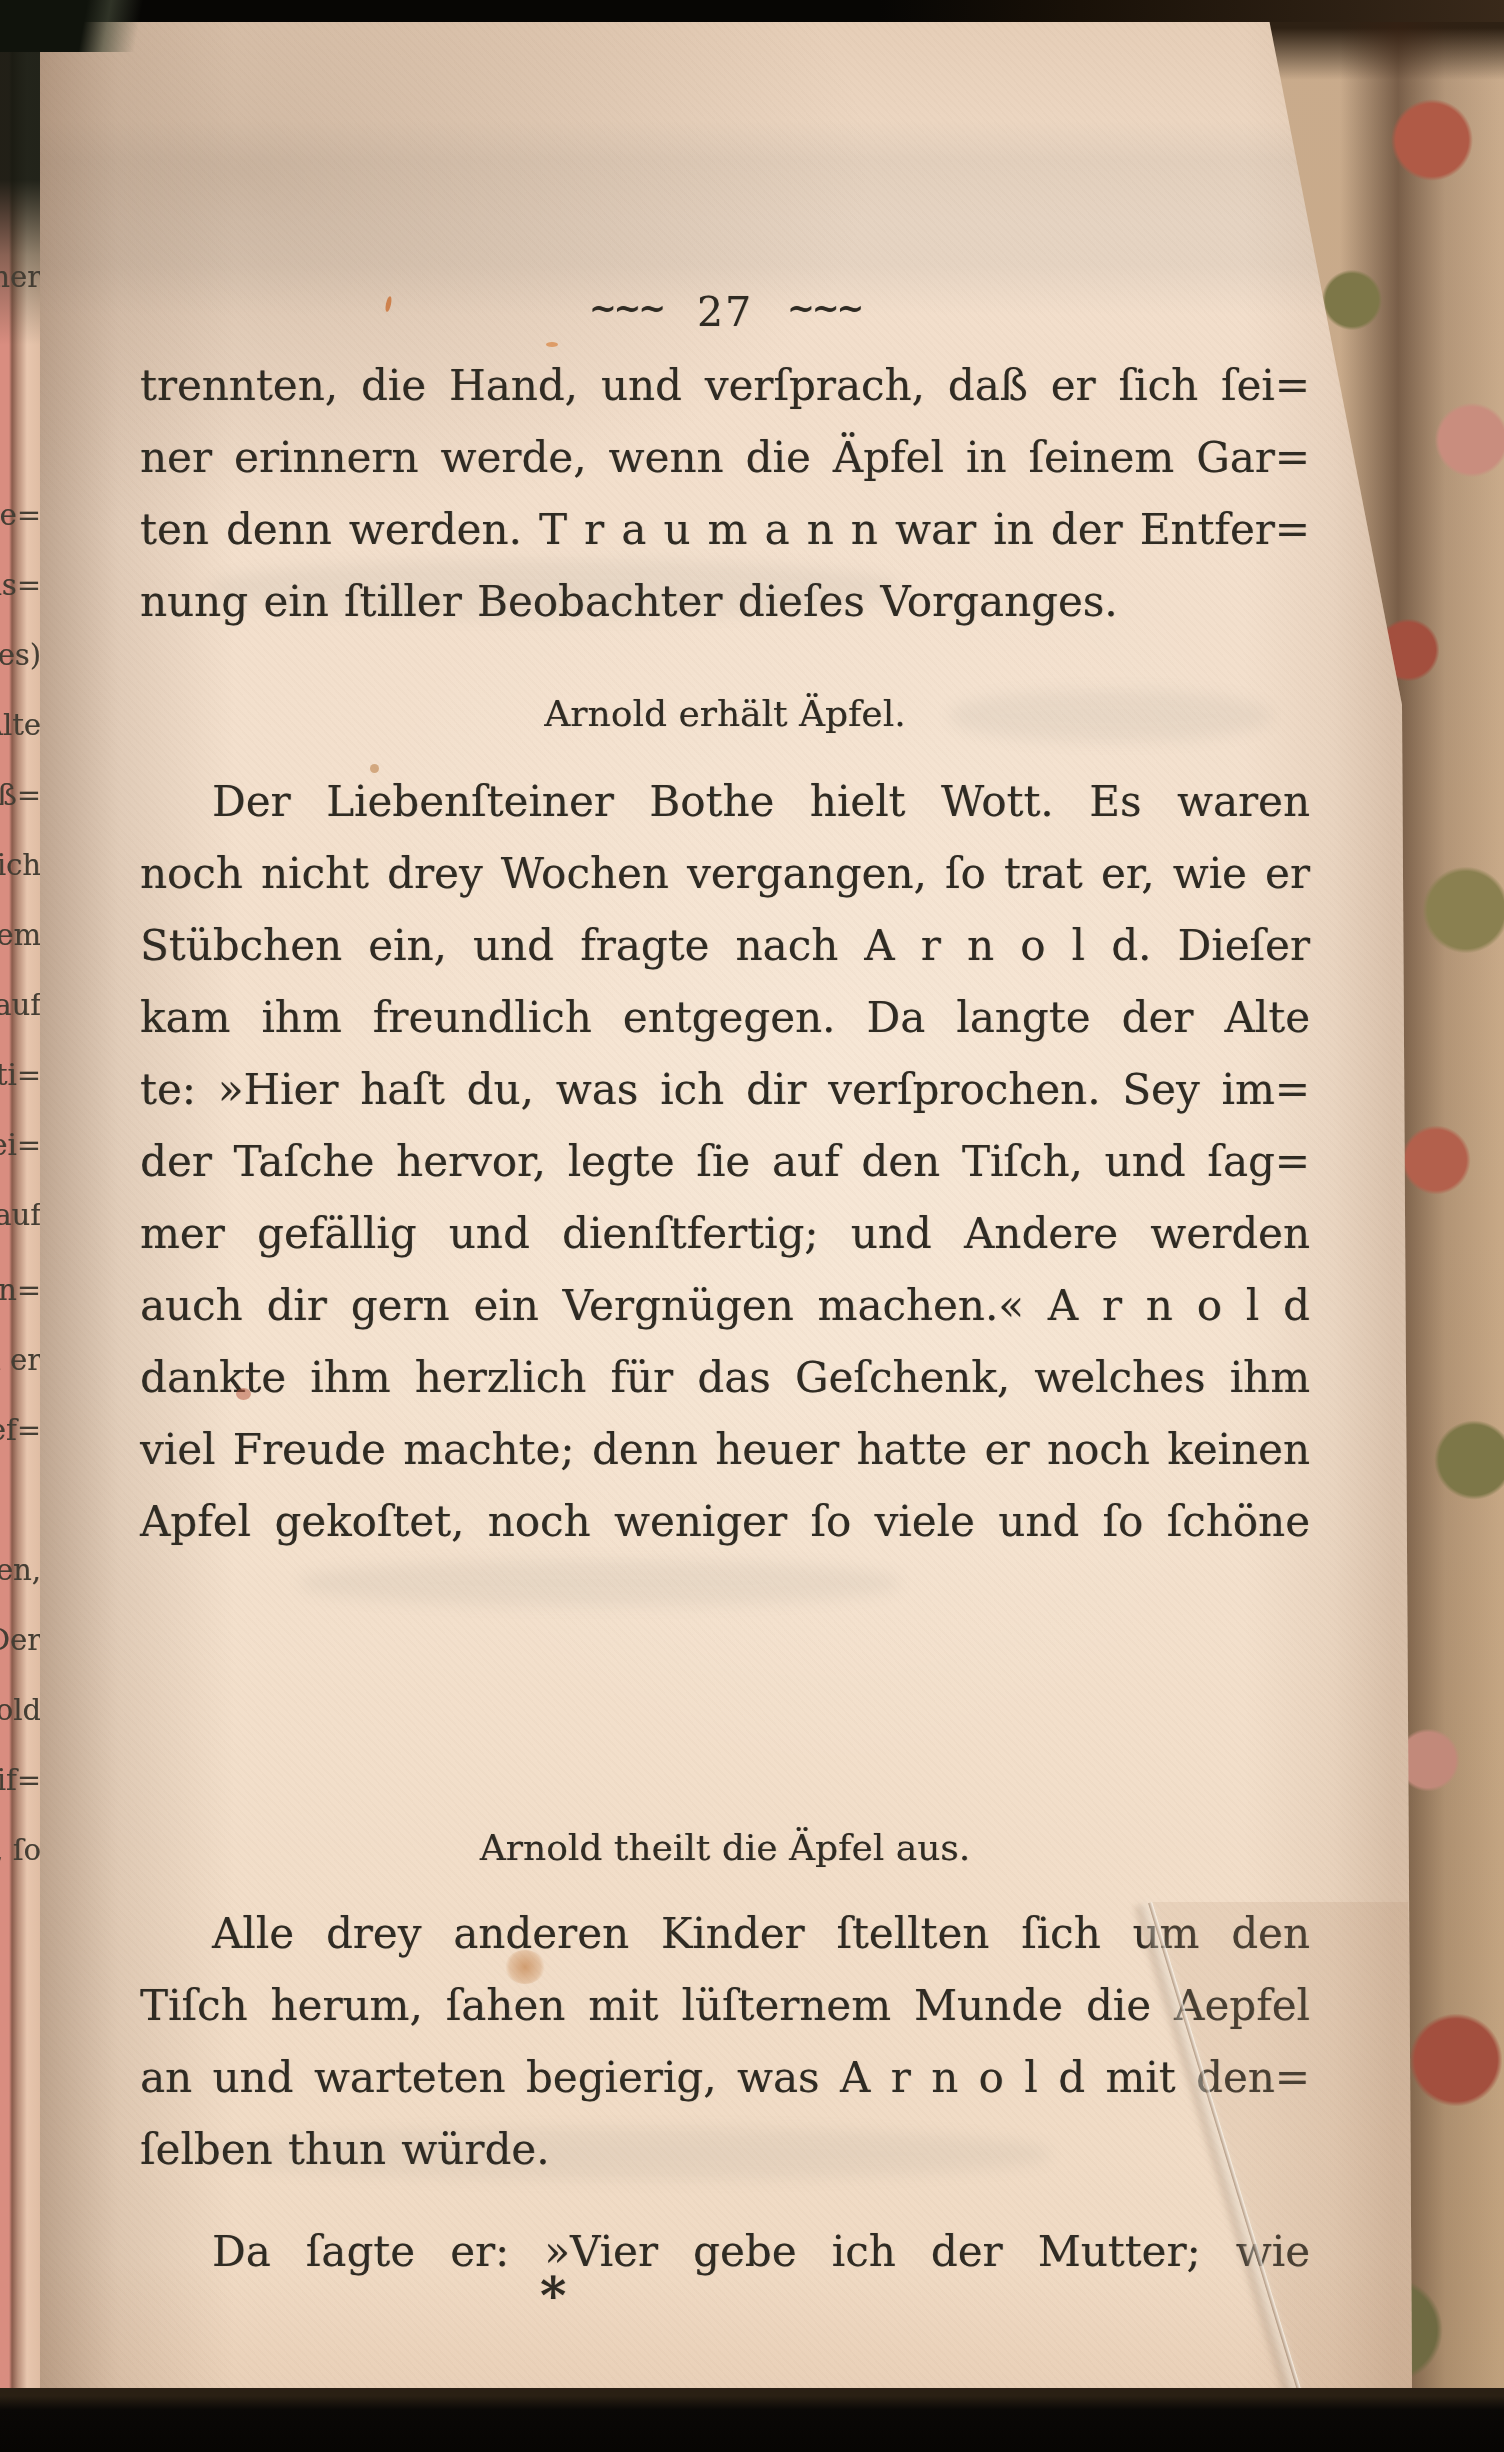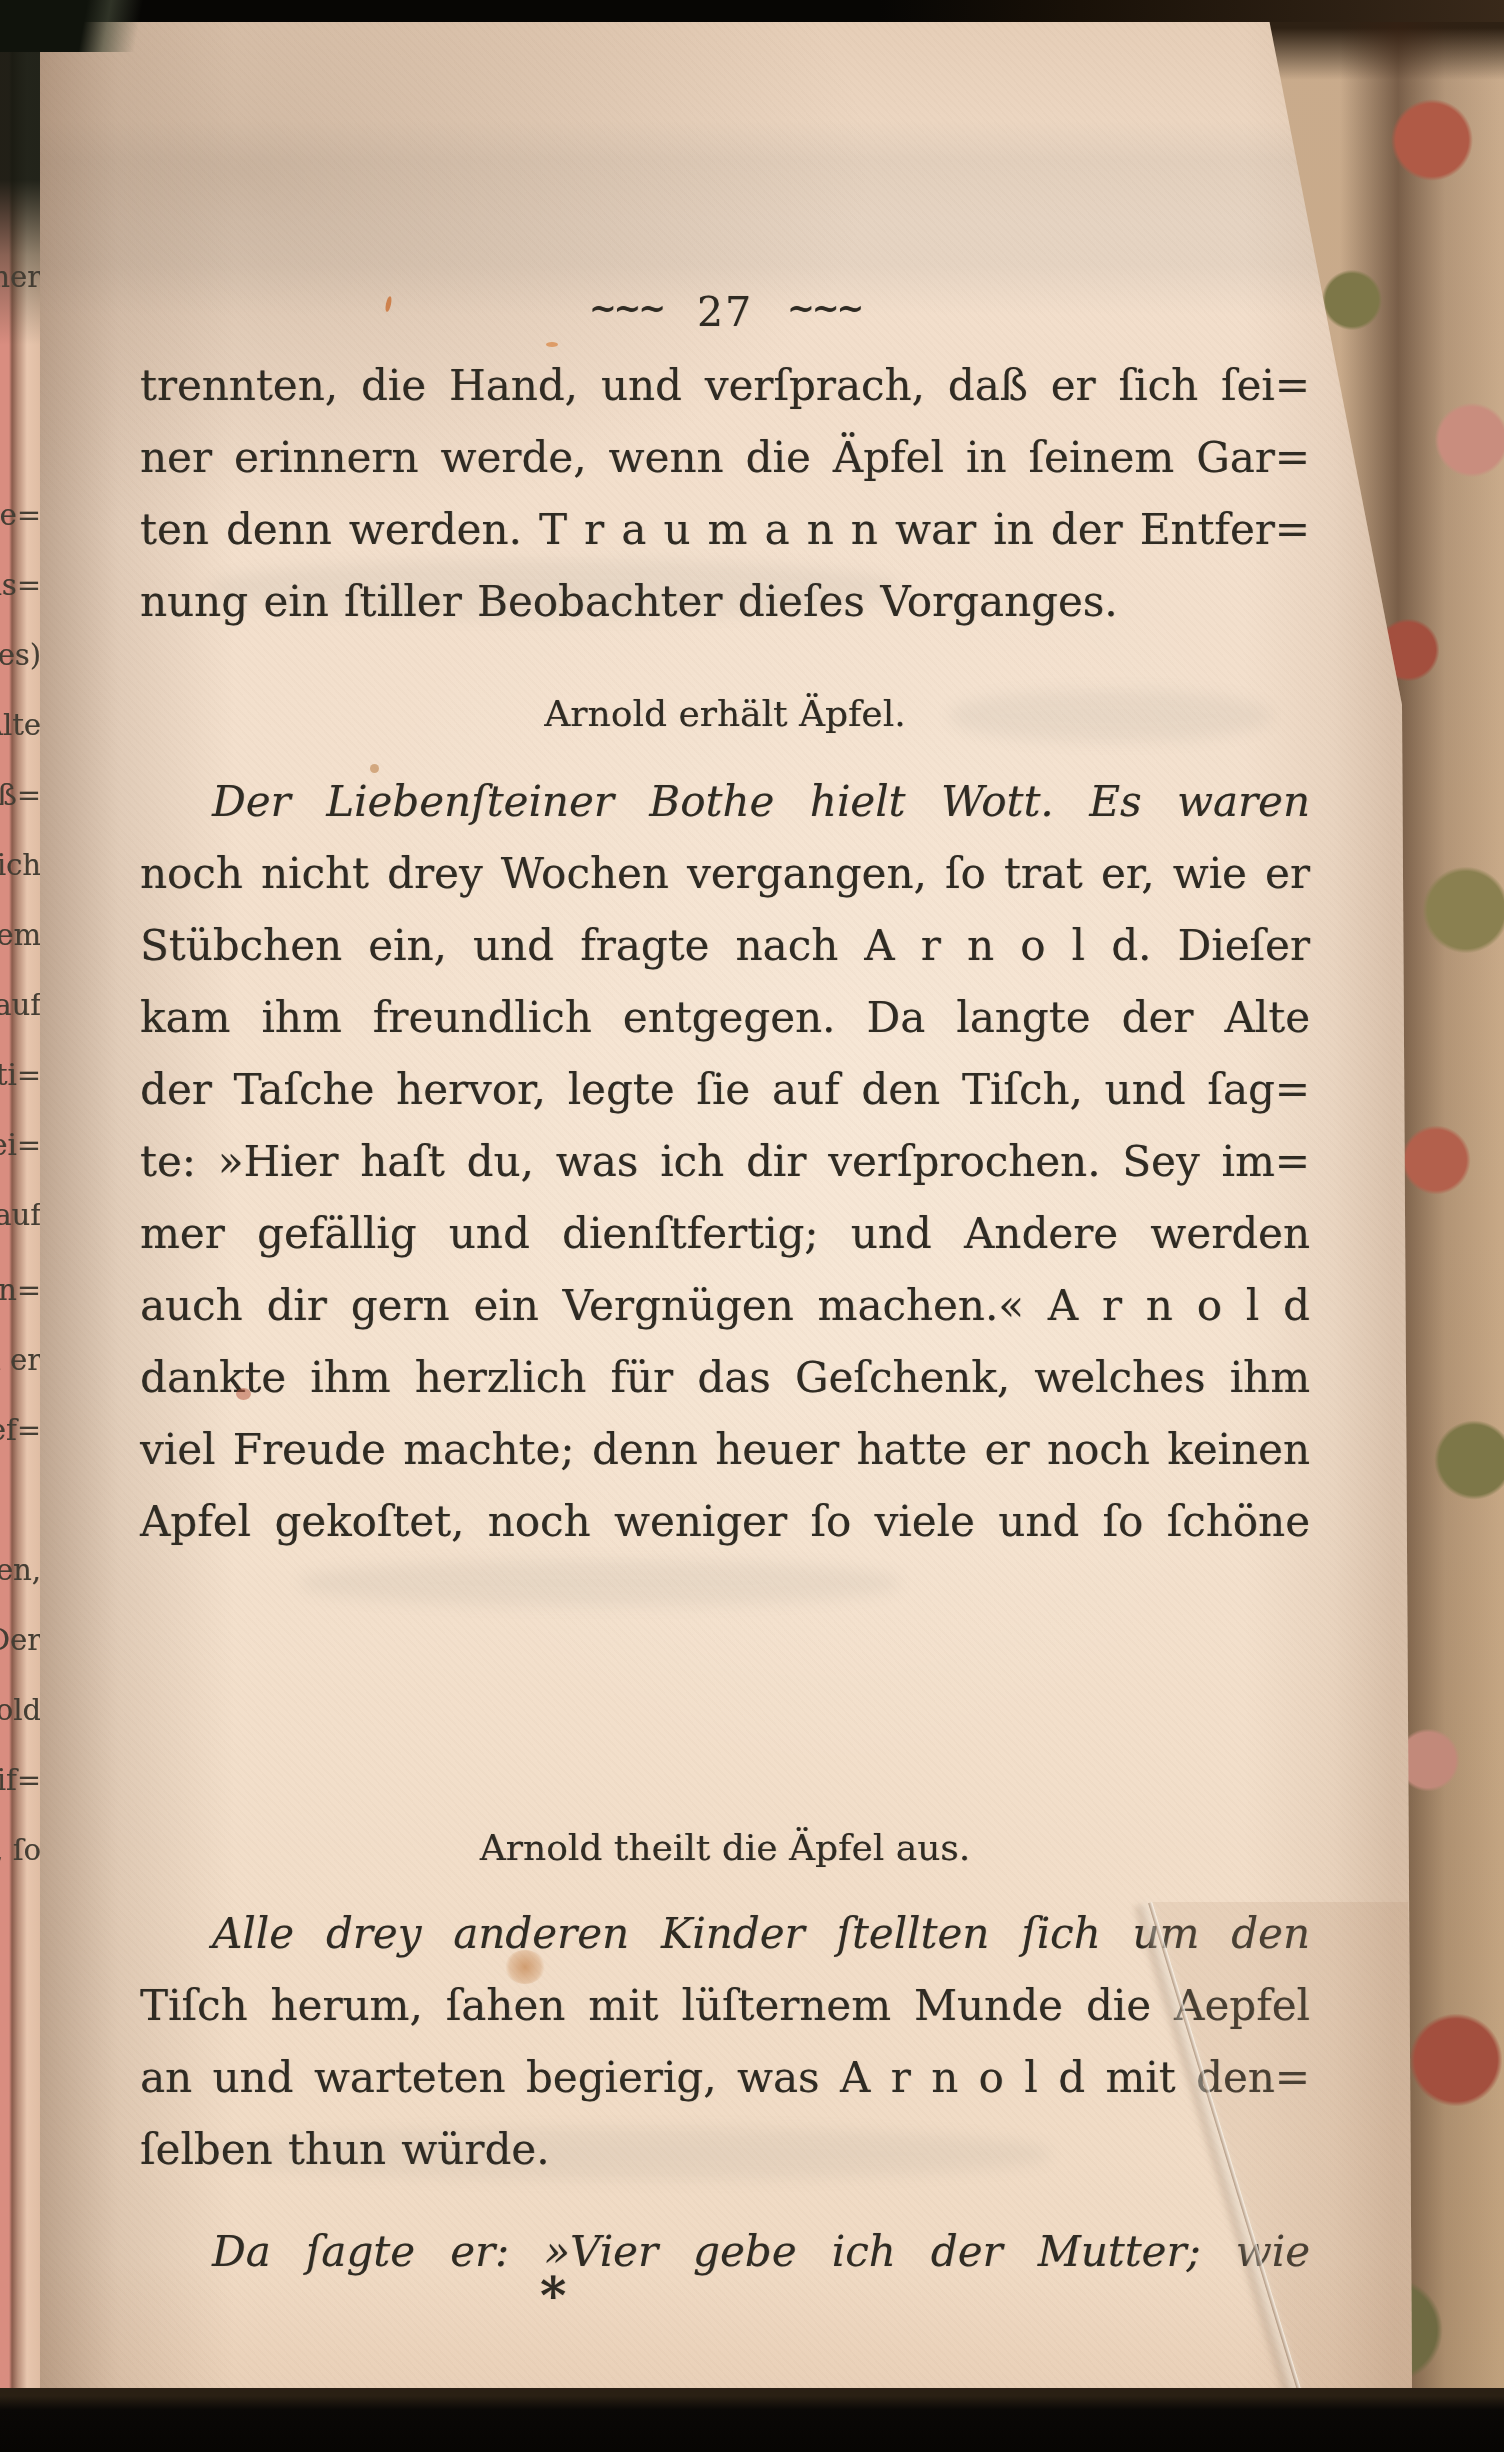--- a/index.html
+++ b/index.html
@@ -51,21 +51,21 @@
   #headerline{position:absolute;left:140px;top:288px;width:1170px;display:flex;
               justify-content:center;align-items:baseline;gap:34px;}
   .orn{font-size:33px;font-weight:bold;letter-spacing:-3px;transform:translateY(-6px);}
   .pnum{font-size:41px;font-weight:normal;letter-spacing:2px;}
 
   .textcol{position:absolute;left:140px;width:1170px;}
   #para1{top:352px;} #para2{top:768px;} #para3{top:1900px;} #para4{top:2218px;}
   .tl{height:72px;font-size:42px;line-height:68px;text-align:justify;text-align-last:justify;
       word-spacing:2px;}
   .tl.rag{text-align-last:left;}
-  .tl.ind{text-indent:72px;font-style:italic;}
+  .tl.ind{text-indent:72px;}
 
   .heading{position:absolute;left:140px;width:1170px;text-align:center;font-size:36px;line-height:44px;}
   #h1{top:692px;} #h2{top:1826px;}
 
   #asterisk{position:absolute;left:540px;top:2266px;font-size:50px;font-weight:bold;}
 
   
   .smudge{position:absolute;background:#7a7a72;opacity:.09;filter:blur(8px);border-radius:45%;}
   
   .stain{position:absolute;border-radius:50%;}
@@ -146,22 +146,22 @@
       <div class="tl rag">nung ein ſtiller Beobachter dieſes Vorganges.</div>
     </div>
 
     <div id="h1" class="heading ink">Arnold erhält Äpfel.</div>
 
     <div id="para2" class="textcol ink">
       <div class="tl ind">Der Liebenſteiner Bothe hielt Wott. Es waren</div>
       <div class="tl">noch nicht drey Wochen vergangen, ſo trat er, wie er</div>
       <div class="tl">Stübchen ein, und fragte nach A r n o l d. Dieſer</div>
       <div class="tl">kam ihm freundlich entgegen. Da langte der Alte</div>
+      <div class="tl">te: »Hier haſt du, was ich dir verſprochen. Sey im=</div>
       <div class="tl">der Taſche hervor, legte ſie auf den Tiſch, und ſag=</div>
-      <div class="tl">te: »Hier haſt du, was ich dir verſprochen. Sey im=</div>
       <div class="tl">mer gefällig und dienſtfertig; und Andere werden</div>
       <div class="tl">auch dir gern ein Vergnügen machen.« A r n o l d</div>
       <div class="tl">dankte ihm herzlich für das Geſchenk, welches ihm</div>
       <div class="tl">viel Freude machte; denn heuer hatte er noch keinen</div>
       <div class="tl">Apfel gekoſtet, noch weniger ſo viele und ſo ſchöne</div>
     </div>
 
     <div id="h2" class="heading ink">Arnold theilt die Äpfel aus.</div>
 
     <div id="para3" class="textcol ink">

